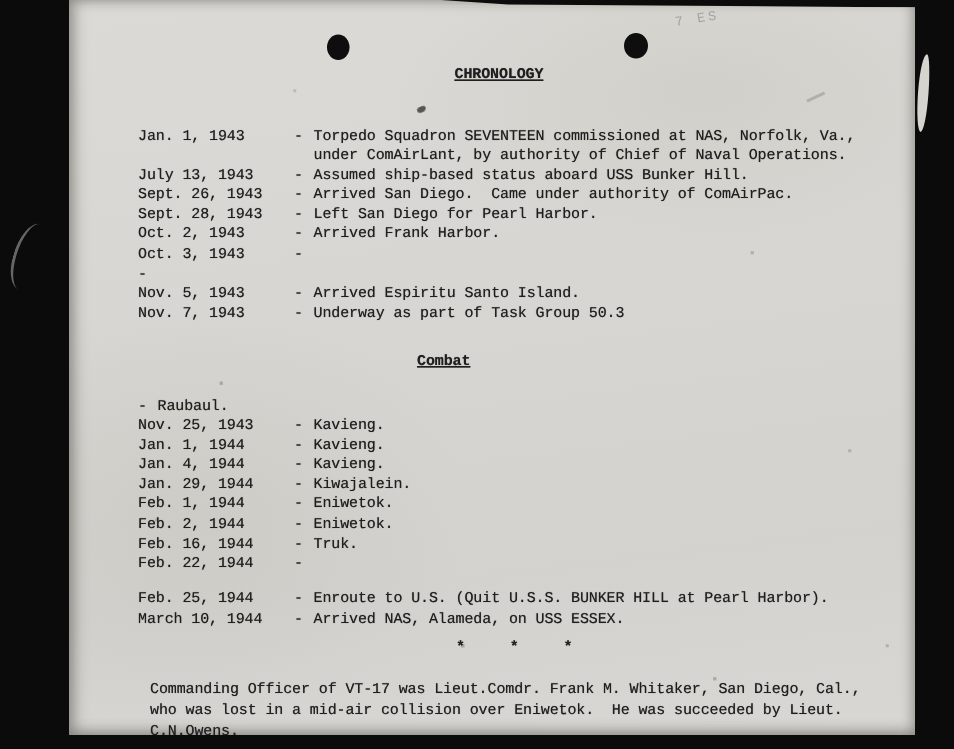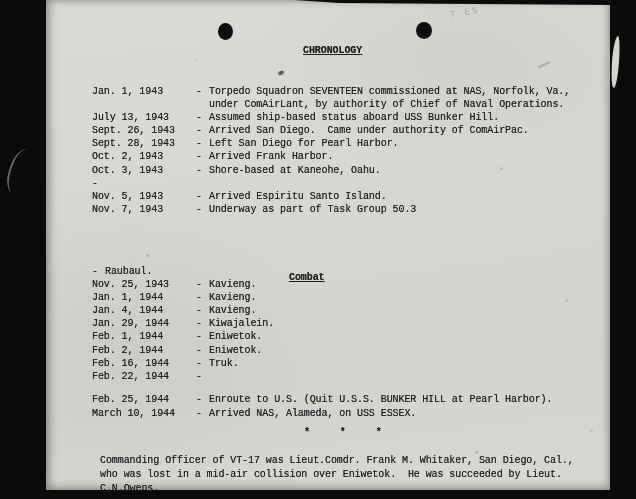--- a/index.html
+++ b/index.html
@@ -86,41 +86,40 @@
 
       <div class="row">
         <span class="date">Oct. 2, 1943</span>
         <span class="dash">-</span>
         <span class="etext">Arrived Frank Harbor.</span>
       </div>
 
       <div class="row">
         <span class="date">Oct. 3, 1943</span>
         <span class="dash">-</span>
-        <span class="etext">Shore-based at Kaneohe, Oahu.</span>
       </div>
 
       <div class="row">
         <span class="dash">-</span>
       </div>
 
       <div class="row">
         <span class="date">Nov. 5, 1943</span>
         <span class="dash">-</span>
         <span class="etext">Arrived Espiritu Santo Island.</span>
       </div>
 
       <div class="row">
         <span class="date">Nov. 7, 1943</span>
         <span class="dash">-</span>
         <span class="etext">Underway as part of Task Group 50.3</span>
       </div>
     </div>
 
-  <div class="txt heading" style="left:243px;top:235px;margin-top:36px;">Combat</div>
+  <div class="txt heading" style="left:232px;top:235px;">Combat</div>
 
   <div class="txt entry-list" style="left:46px;top:265px;width:486px;">
 
       <div class="row">
         <span class="dash">-</span>
         <span class="etext">Raubaul.</span>
       </div>
 
       <div class="row">
         <span class="date">Nov. 25, 1943</span>

